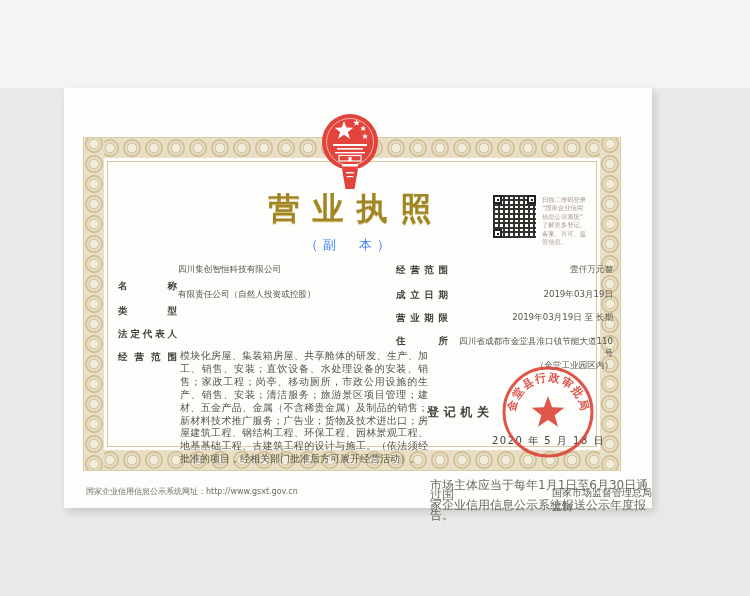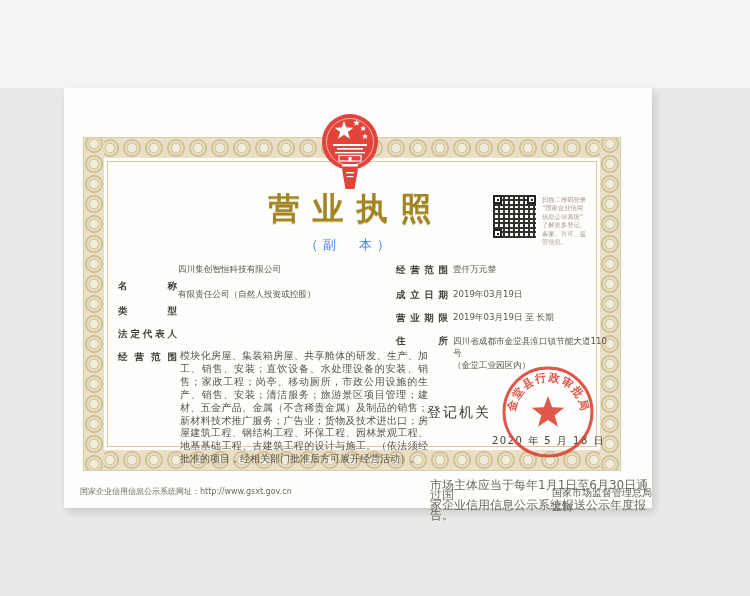--- a/index.html
+++ b/index.html
@@ -49,32 +49,32 @@
   .finder.tl{left:0;top:0;} .finder.tr{right:0;top:0;} .finder.bl{left:0;bottom:0;}
   .qr-caption{position:absolute;left:478px;top:108px;width:68px;font-size:6.3px;line-height:8.4px;
       color:#a6968b;white-space:pre-line;}
 
   .flabel{position:absolute;font-size:9.5px;font-weight:600;color:#3f3d36;
       text-align:justify;text-align-last:justify;}
   .fvalue{position:absolute;font-size:8.6px;color:#57544b;}
   .lab-left{left:54px;width:59px;margin-top:16px;}
   .val-left{left:114px;width:270px;}
   .lab-right{left:332px;width:52px;}
-  .val-right{left:389px;width:160px;}
+  .val-right{left:389px;width:160px;text-align:right;}
   .row1{top:176px;} .row2{top:201px;} .row3{top:224px;} .row4{top:247px;}
   .scope-text{position:absolute;left:116px;top:262px;width:248px;font-size:10px;line-height:12.9px;
       text-align:justify;color:#57544b;}
   .pre{white-space:pre-line;line-height:12px;}
 
-  .reg-label{position:absolute;left:363px;top:316px;width:62px;font-size:14px;font-weight:400;
+  .reg-label{position:absolute;left:363px;top:316px;width:62px;font-size:12px;font-weight:700;
       color:#3f3d36;text-align:justify;text-align-last:justify;}
   .reg-date{position:absolute;left:428px;top:346px;font-size:10px;letter-spacing:1.5px;color:#44433d;}
   .stamp{position:absolute;left:436px;top:276px;width:96px;height:96px;opacity:0.9;}
 
-  .footer-website{position:absolute;left:16px;top:398px;font-size:8px;color:#6e6a60;}
+  .footer-website{position:absolute;left:22px;top:398px;font-size:8px;color:#6e6a60;}
   .footer-notice{position:absolute;left:366px;top:392px;font-size:12px;line-height:10px;
       color:#6e6a60;white-space:pre-line;}
   .footer-publisher{position:absolute;left:488px;top:398px;font-size:10px;color:#5f5c54;}
 </style>
 </head>
 <body>
 
 <div class="top-band"></div>
 
 <div class="paper">

